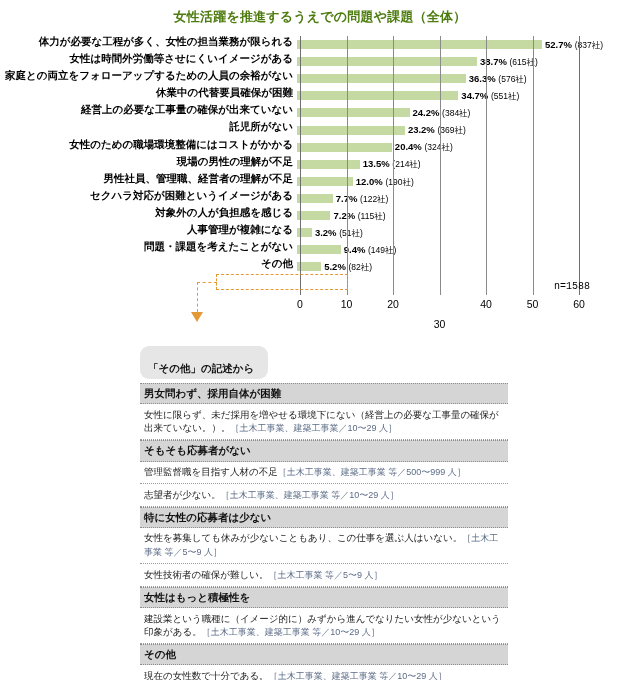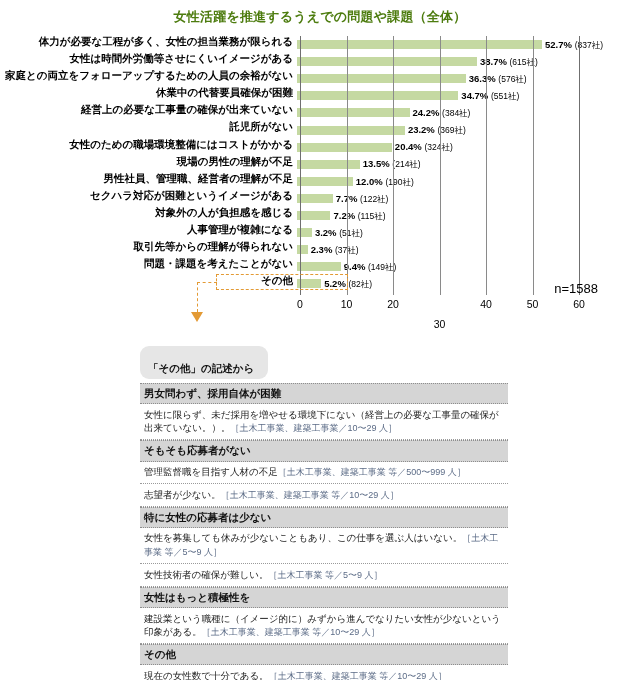--- a/index.html
+++ b/index.html
@@ -105,24 +105,24 @@
   }
   #x-axis .tick-lbl {
     position: absolute;
     top: 0;
     transform: translateX(-50%);
     font-size: 10.5px;
     color: #000000;
   }
   #n-label {
     position: absolute;
-    right: 42px;
+    right: 50px;
     top: 281px;
-    font-size: 13px;
-    font-family: Liberation Sans, sans-serif;
+    font-size: 10px;
+    font-family: Liberation Mono, monospace;
     color: #000000;
   }
 
   
   #other-box {
     position: absolute;
     left: 216px;
     top: 276px;
     width: 132px;
     height: 16px;
@@ -279,27 +279,20 @@
           <div class="bar-area">
             <div class="bar" style="width: 33.48px; background: rgb(197, 217, 162);"></div>
             <div class="bar-value">7.2% <span class="cnt">(115社)</span></div>
           </div>
         </div>
         <div class="row">
           <div class="cat-label">人事管理が複雑になる</div>
           <div class="bar-area">
             <div class="bar" style="width: 14.88px; background: rgb(197, 217, 162);"></div>
             <div class="bar-value">3.2% <span class="cnt">(51社)</span></div>
-          </div>
-        </div>
-        <div class="row">
-          <div class="cat-label">取引先等からの理解が得られない</div>
-          <div class="bar-area">
-            <div class="bar" style="width: 10.695px; background: rgb(197, 217, 162);"></div>
-            <div class="bar-value">2.3% <span class="cnt">(37社)</span></div>
           </div>
         </div>
         <div class="row">
           <div class="cat-label">問題・課題を考えたことがない</div>
           <div class="bar-area">
             <div class="bar" style="width: 43.71px; background: rgb(197, 217, 162);"></div>
             <div class="bar-value">9.4% <span class="cnt">(149社)</span></div>
           </div>
         </div>
         <div class="row">

